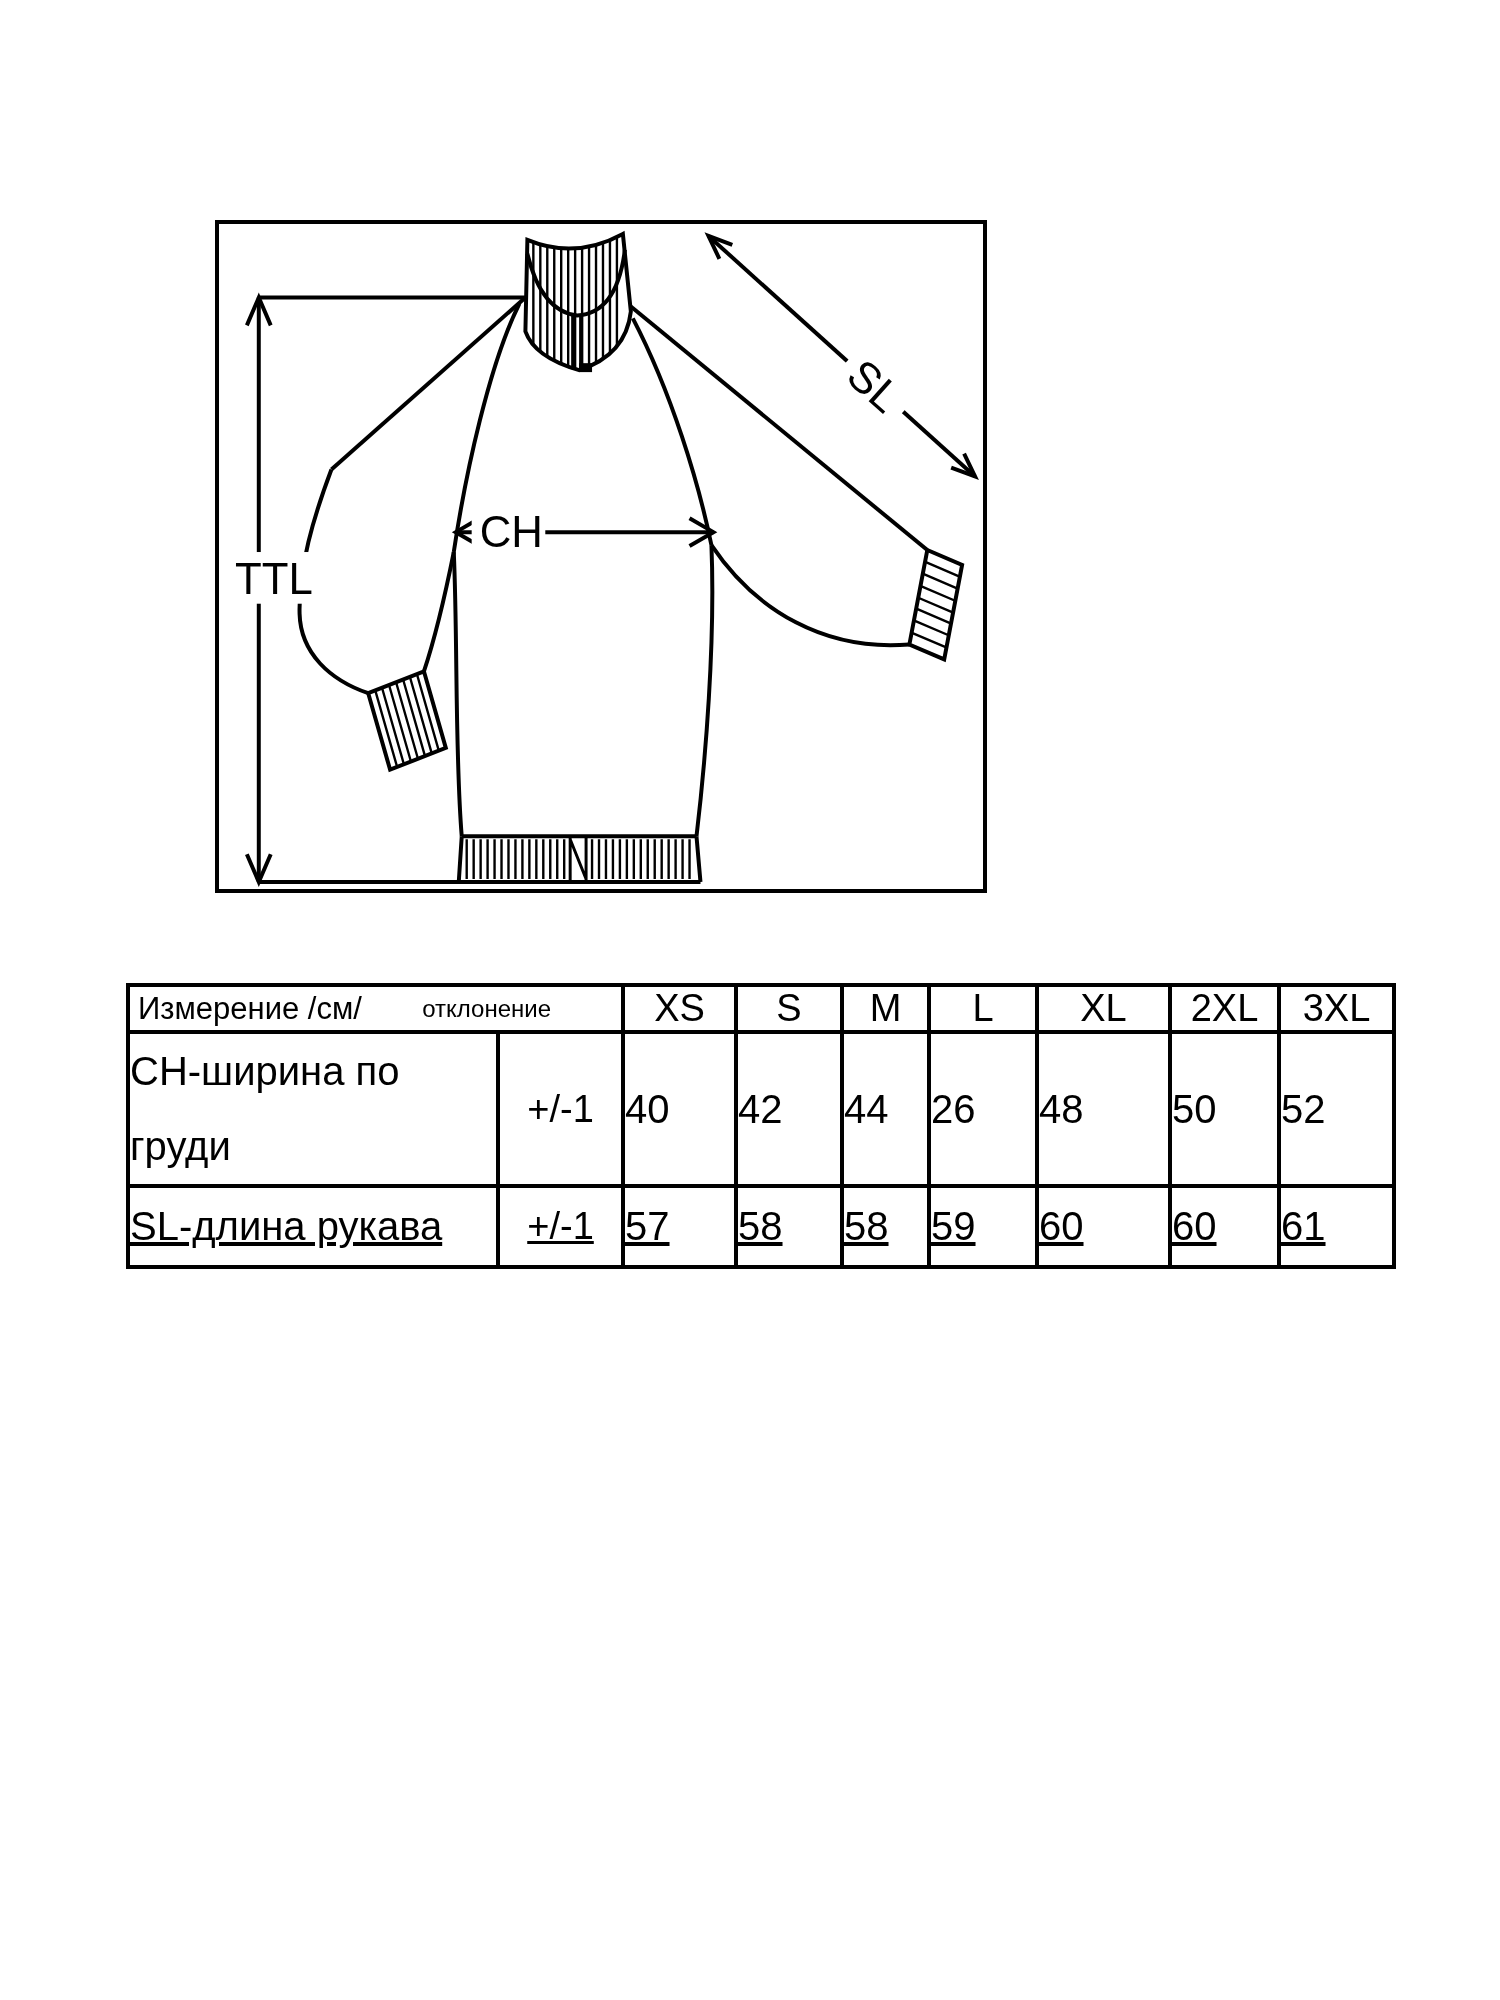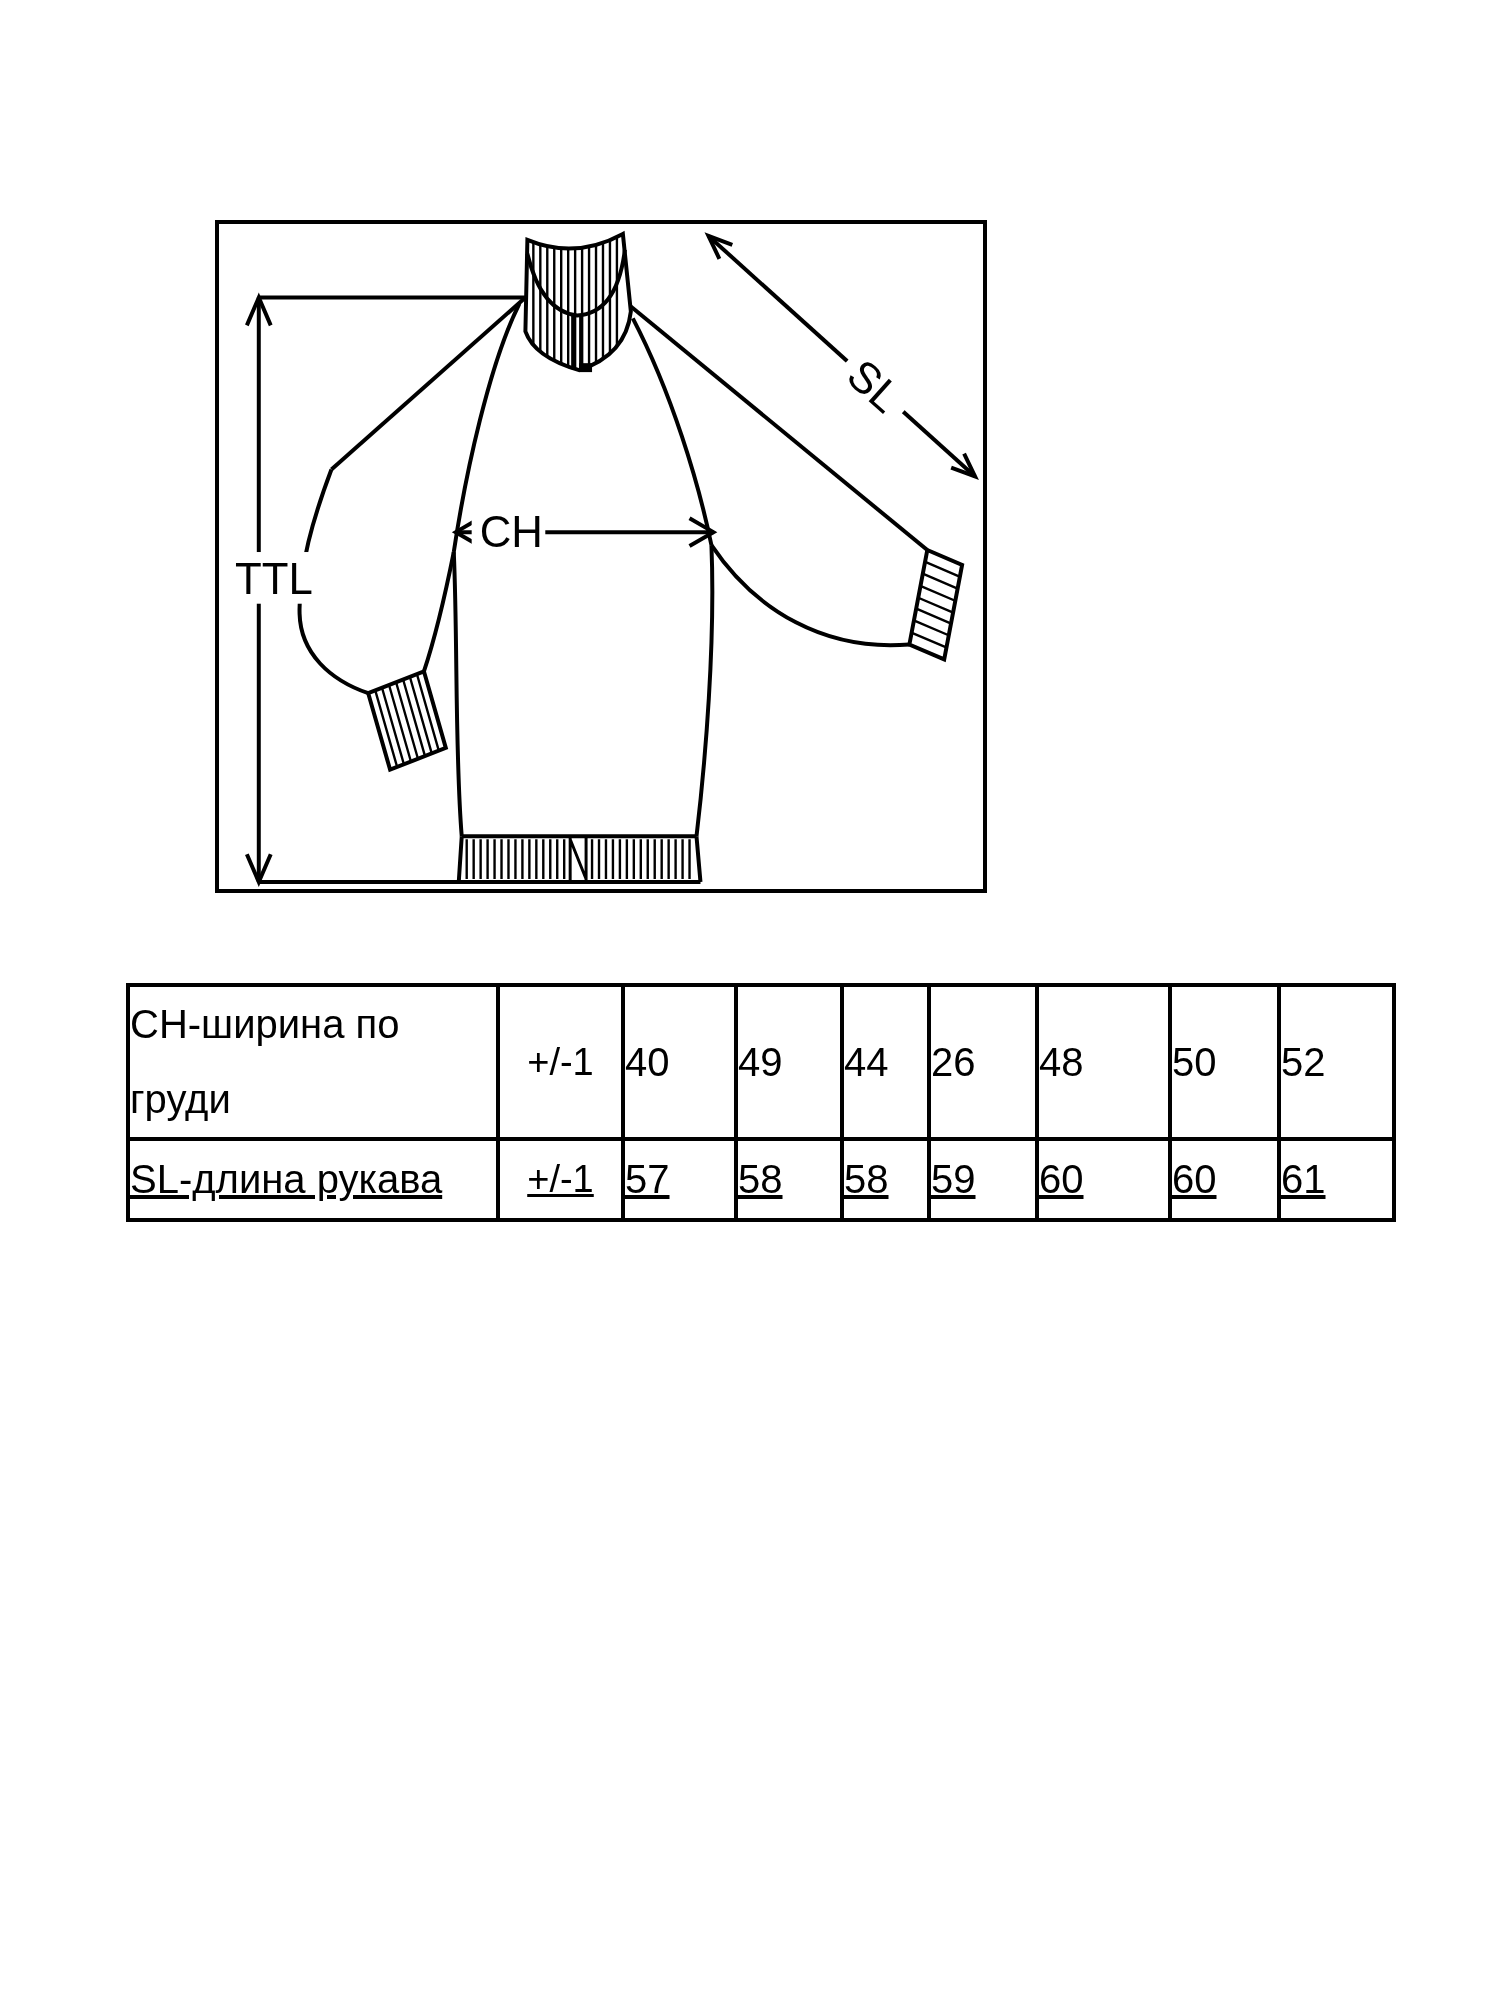--- a/index.html
+++ b/index.html
@@ -123,26 +123,41 @@
         <col style="width:125px">
         <col style="width:113px">
       <col style="width:106px">
         <col style="width:87px">
         <col style="width:108px">
       <col style="width:133px">
         <col style="width:109px">
         <col style="width:115px">
     </colgroup>
     <tbody>
+        <tr class="hdr">
+      <th class="merged-head" colspan="2">
+        <div class="inner">
+          <span class="measure-title">Измерение /см/</span>
+          <span class="dev-title">отклонение</span>
+        </div>
+      </th>
+      <th class="size-head">XS</th>
+      <th class="size-head">S</th>
+      <th class="size-head">M</th>
+      <th class="size-head">L</th>
+      <th class="size-head">XL</th>
+      <th class="size-head">2XL</th>
+      <th class="size-head">3XL</th>
+    </tr>
     <tr class="r-tall">
       <td class="row-name">CH-ширина по
 груди</td>
       <td class="tol">+/-1</td>
       <td class="val">40</td>
-      <td class="val">49</td>
+      <td class="val">42</td>
       <td class="val">44</td>
       <td class="val">26</td>
       <td class="val">48</td>
       <td class="val">50</td>
       <td class="val">52</td>
     </tr>
     <tr class="r-short">
       <td class="row-name">SL-длина рукава</td>
       <td class="tol">+/-1</td>
       <td class="val">57</td>

